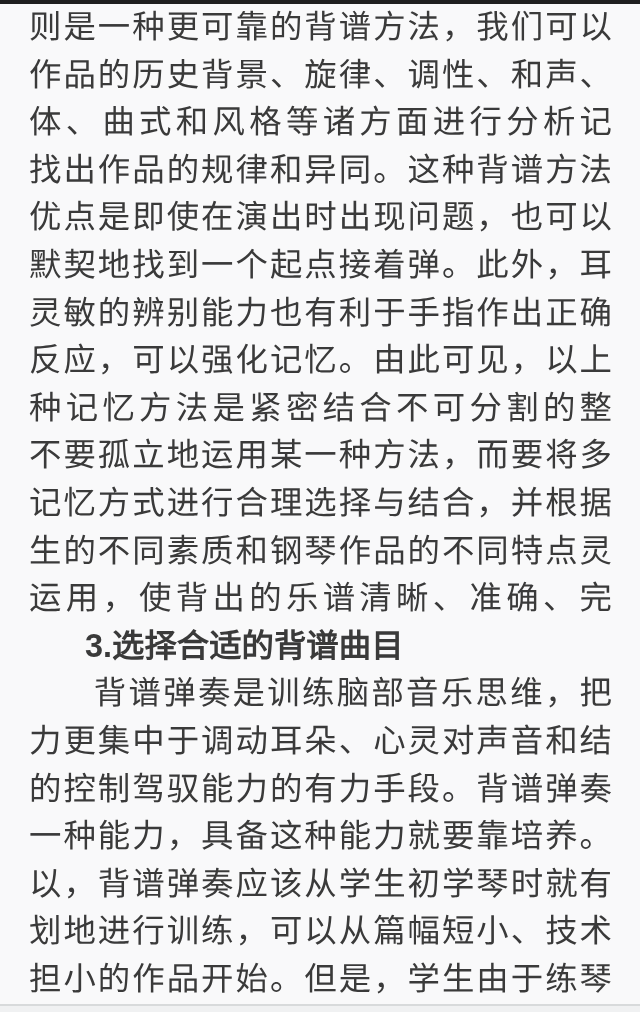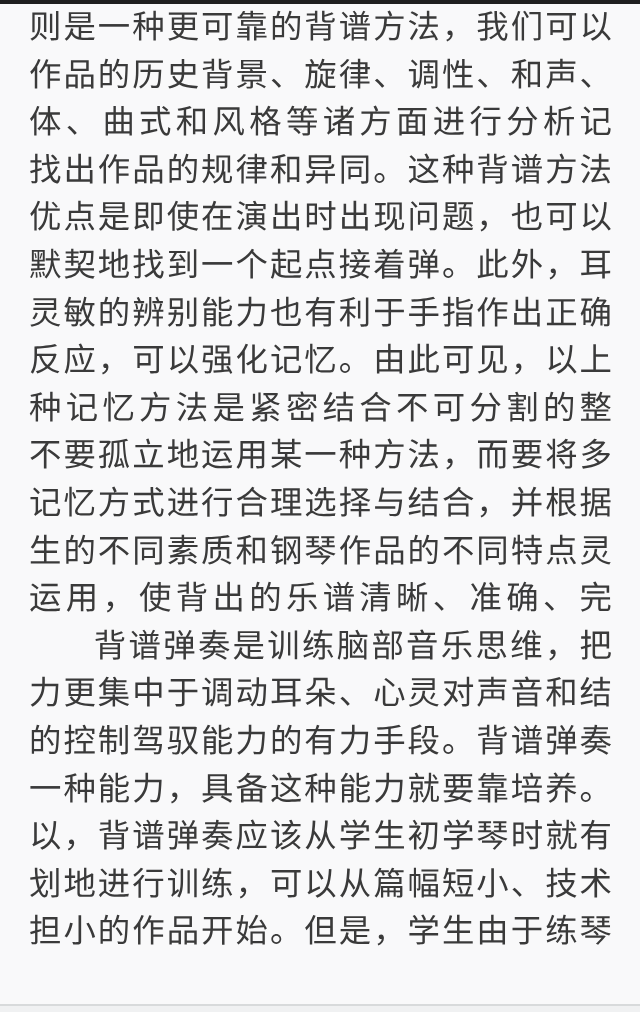--- a/index.html
+++ b/index.html
@@ -68,20 +68,21 @@
     <div class="line body fill">找出作品的规律和异同。这种背谱方法的</div>
     <div class="line body fill">优点是即使在演出时出现问题，也可以很</div>
     <div class="line body fill">默契地找到一个起点接着弹。此外，耳朵</div>
     <div class="line body fill">灵敏的辨别能力也有利于手指作出正确的</div>
     <div class="line body fill">反应，可以强化记忆。由此可见，以上四</div>
     <div class="line body fill">种记忆方法是紧密结合不可分割的整体，</div>
     <div class="line body fill">不要孤立地运用某一种方法，而要将多种</div>
     <div class="line body fill">记忆方式进行合理选择与结合，并根据学</div>
     <div class="line body fill">生的不同素质和钢琴作品的不同特点灵活</div>
     <div class="line body">运用，使背出的乐谱清晰、准确、完整。</div>
+    <div class="line heading">3.选择合适的背谱曲目</div>
     <div class="line indent fill">背谱弹奏是训练脑部音乐思维，把精</div>
     <div class="line body fill">力更集中于调动耳朵、心灵对声音和结构</div>
     <div class="line body fill">的控制驾驭能力的有力手段。背谱弹奏是</div>
     <div class="line body fill">一种能力，具备这种能力就要靠培养。所</div>
     <div class="line body fill">以，背谱弹奏应该从学生初学琴时就有计</div>
     <div class="line body fill">划地进行训练，可以从篇幅短小、技术负</div>
     <div class="line body fill">担小的作品开始。但是，学生由于练琴的</div>
   </div>
 
 <div class="bottom-strip" style="background: rgb(240, 241, 242); border-top-color: rgb(216, 218, 219);"></div>

